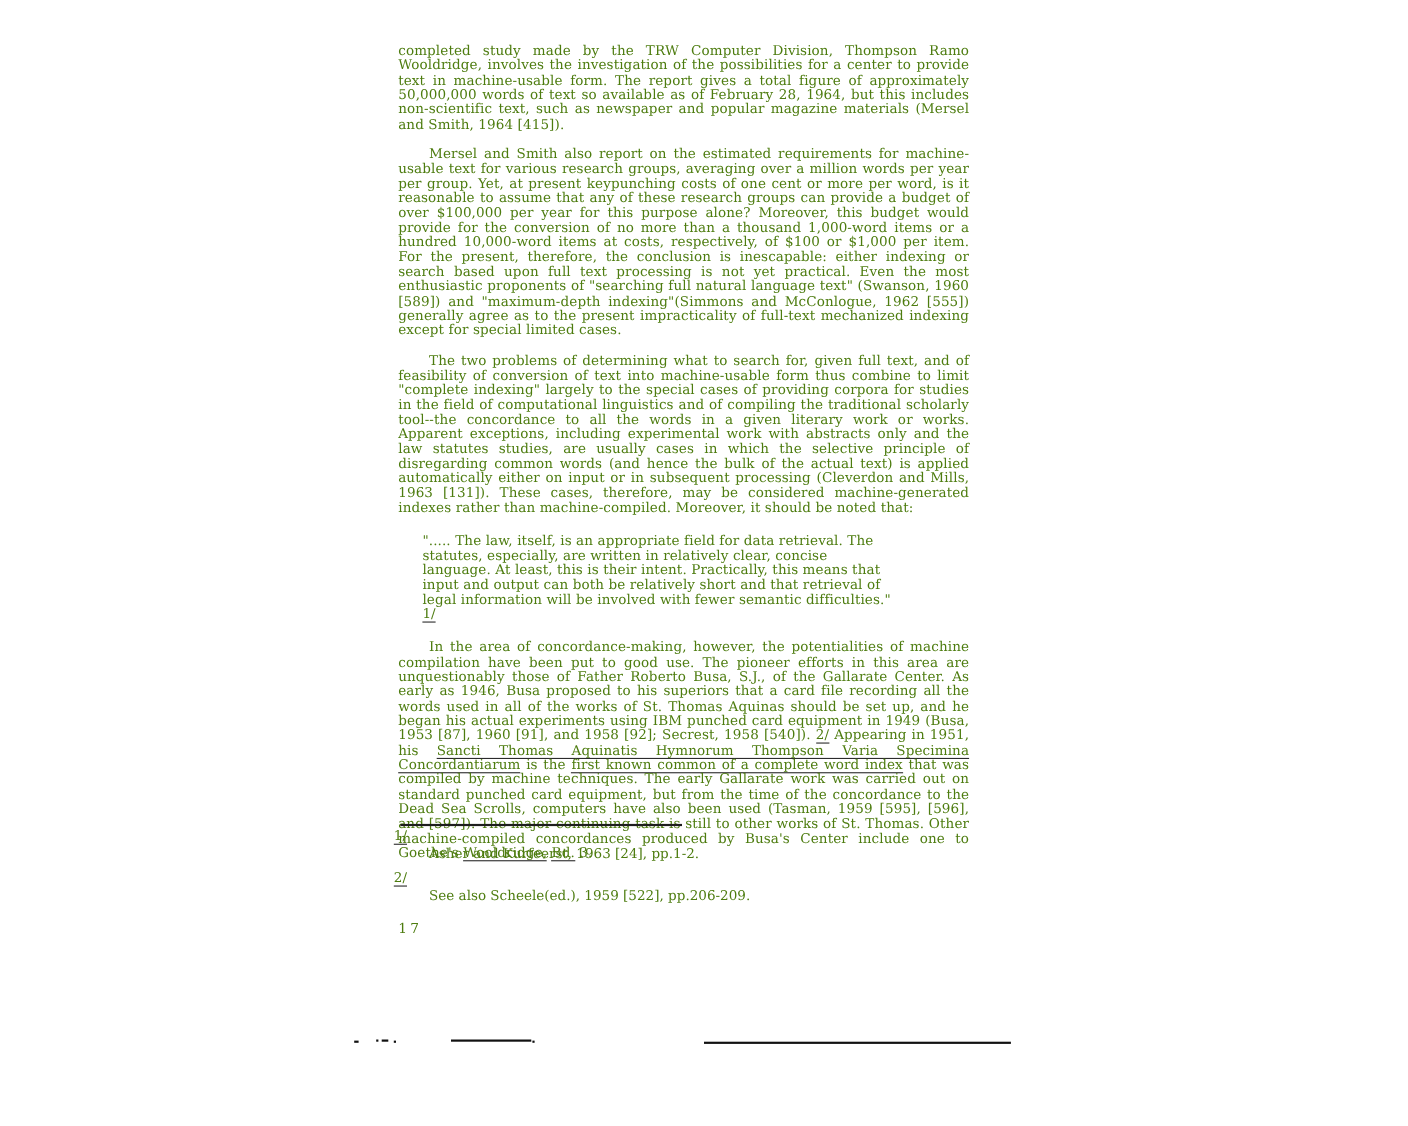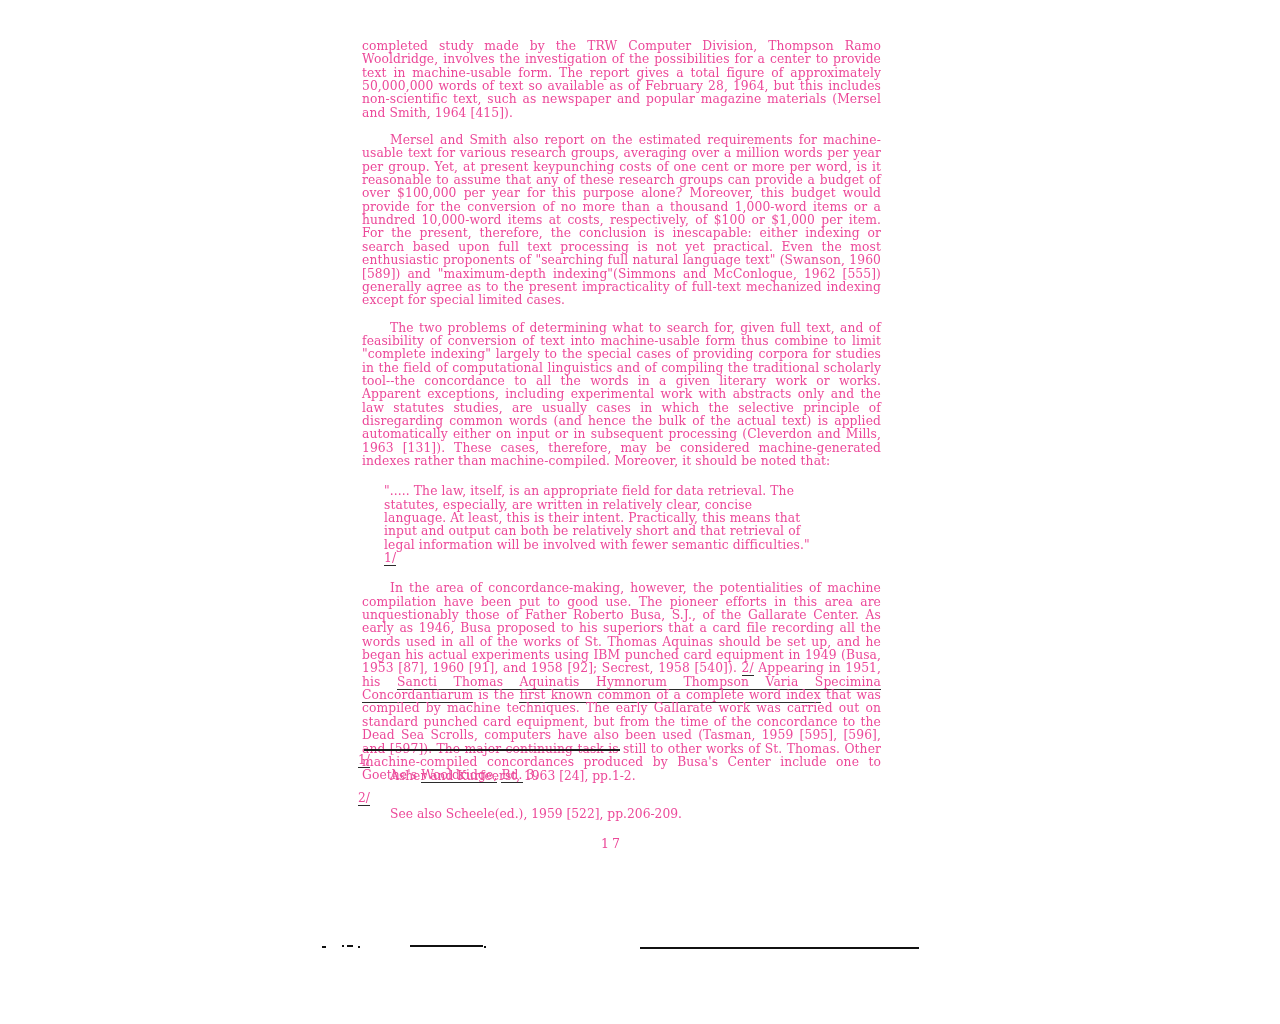--- a/index.html
+++ b/index.html
@@ -7,21 +7,21 @@
     padding: 0;
     background: #ffffff;
   }
   .page {
     position: relative;
     width: 1280px;
     height: 1024px;
     background: #ffffff;
     overflow: hidden;
     font-family: "DejaVu Serif", serif;
-    color: #ec4899;
+    color: #4d7c0f;
   }
   .textblock {
     position: absolute;
     left: 362px;
     top: 40px;
     width: 519px;
     font-size: 12.3px;
     line-height: 13.35px;
     text-align: justify;
     letter-spacing: 0.1px;
@@ -65,21 +65,21 @@
     margin-bottom: 1px;
   }
   .fn-text {
     margin: 1px 0 0 32px;
   }
   .page-number {
     position: absolute;
     left: 362px;
     top: 836px;
     width: 500px;
-    text-align: center;
+    text-align: left;
     font-size: 12.5px;
     letter-spacing: 3px;
   }
   .artifact {
     position: absolute;
     background: #111111;
   }
 </style>
 </head>
 <body>

